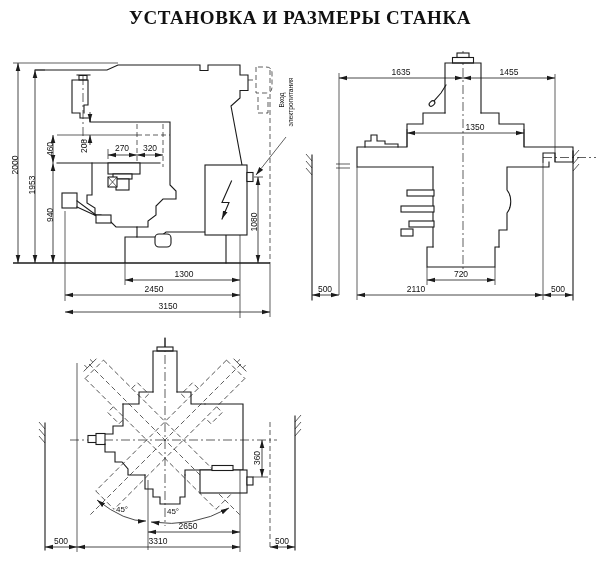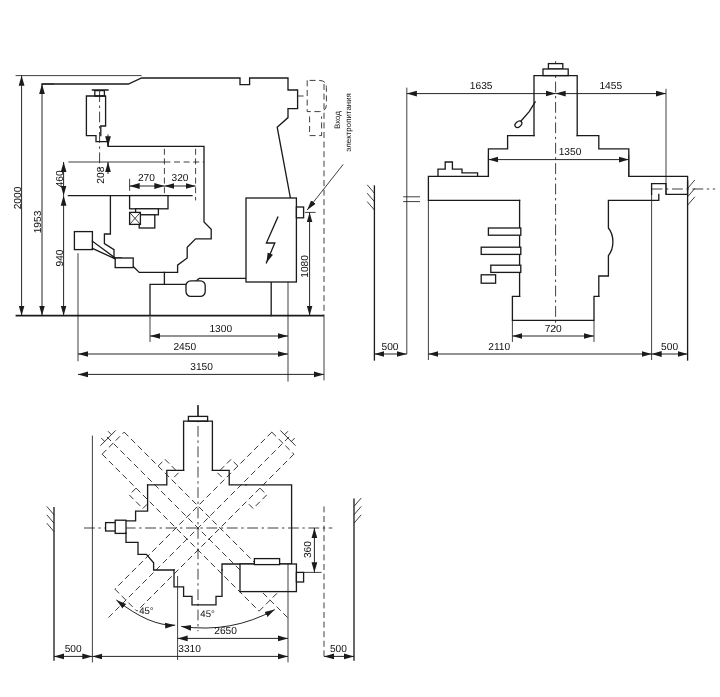--- a/index.html
+++ b/index.html
@@ -16,20 +16,21 @@
   .dash{stroke-dasharray:5 3}
   .dashdot{stroke-dasharray:9 3 2 3}
   text{font:8.5px "Liberation Sans",sans-serif;fill:#111}
   .sm{font-size:6.6px}
   .ang{font-size:8px}
 </style>
 </head>
 <body>
 
 <div class="page">
+  <h1 class="title">УСТАНОВКА И РАЗМЕРЫ СТАНКА</h1>
 
   <svg style="left:0;top:45px" width="300" height="290" viewBox="0 0 300 290">
     <defs>
       <marker id="arr" markerWidth="9" markerHeight="7" refX="8.4" refY="3" orient="auto-start-reverse" markerUnits="userSpaceOnUse">
         <path d="M8.4,3 L0,0.6 L0,5.4 Z" fill="#1b1b1b"></path>
       </marker>
     </defs>
 
     <g>
       <path class="o" d="M35,25 H107 L118,20 H200 V25.5 H208 V20 H240 V30 H248 V45.5 H240 V53 L231,61 L242,120"></path>

